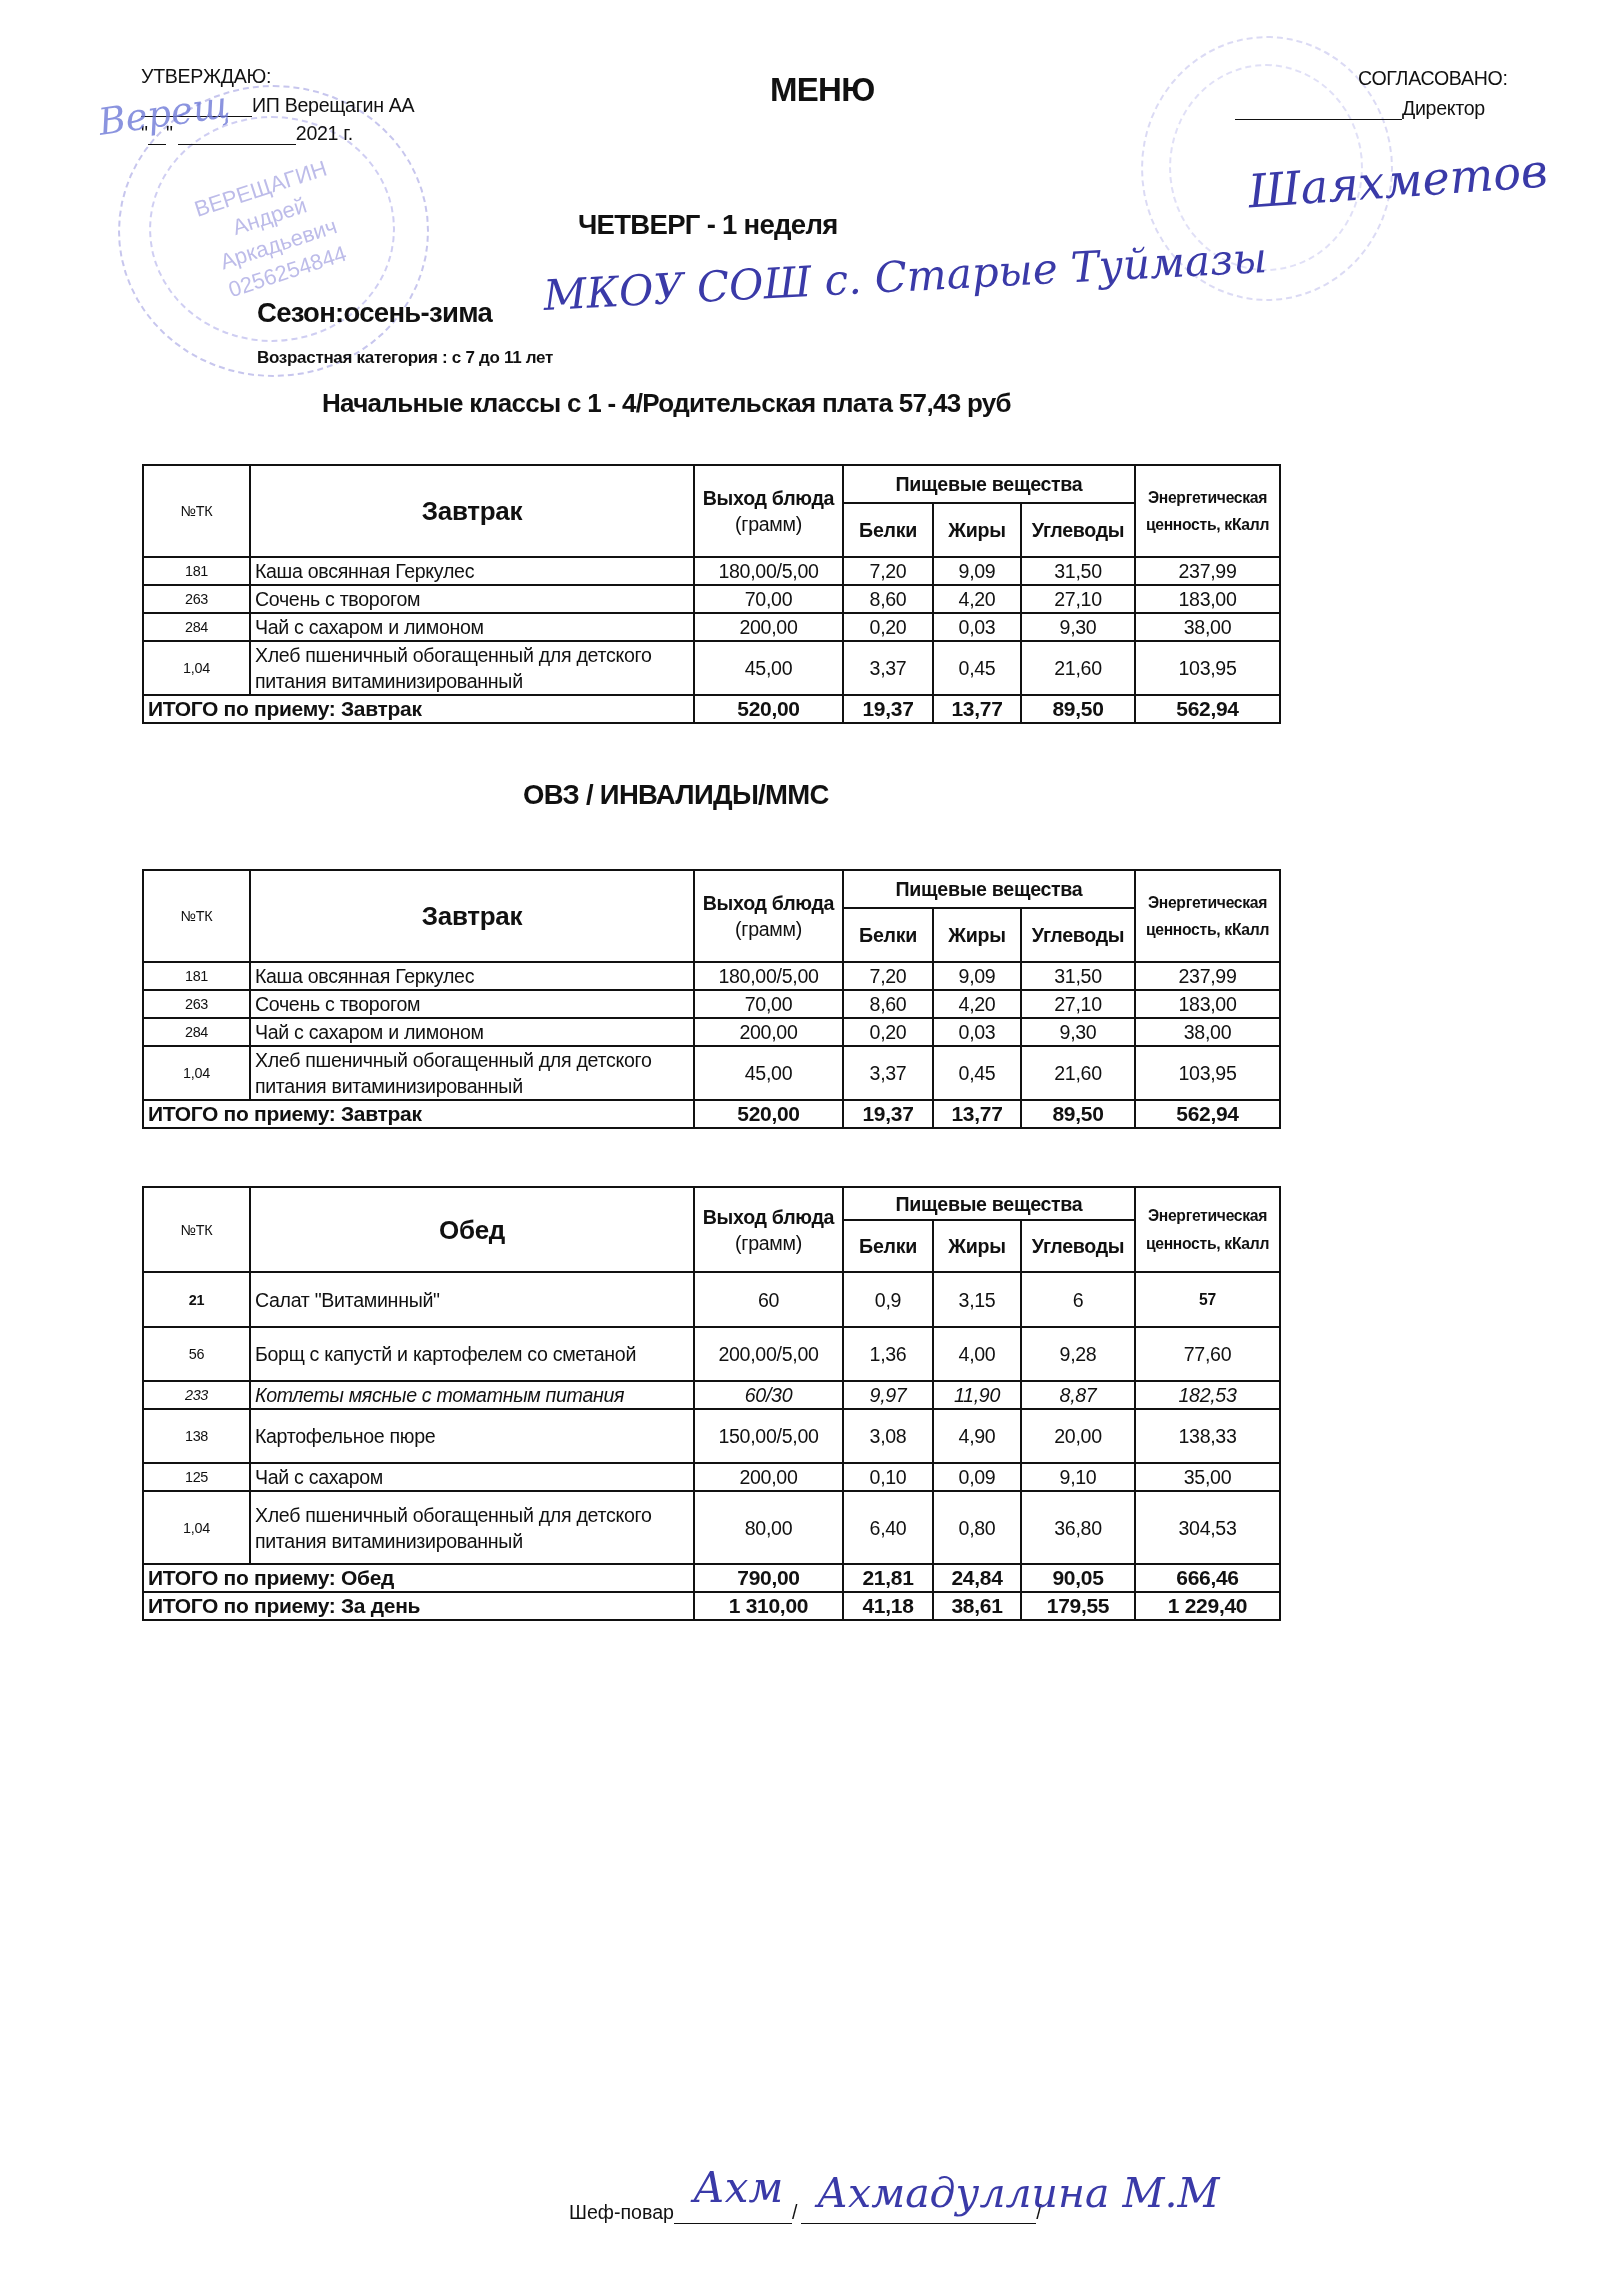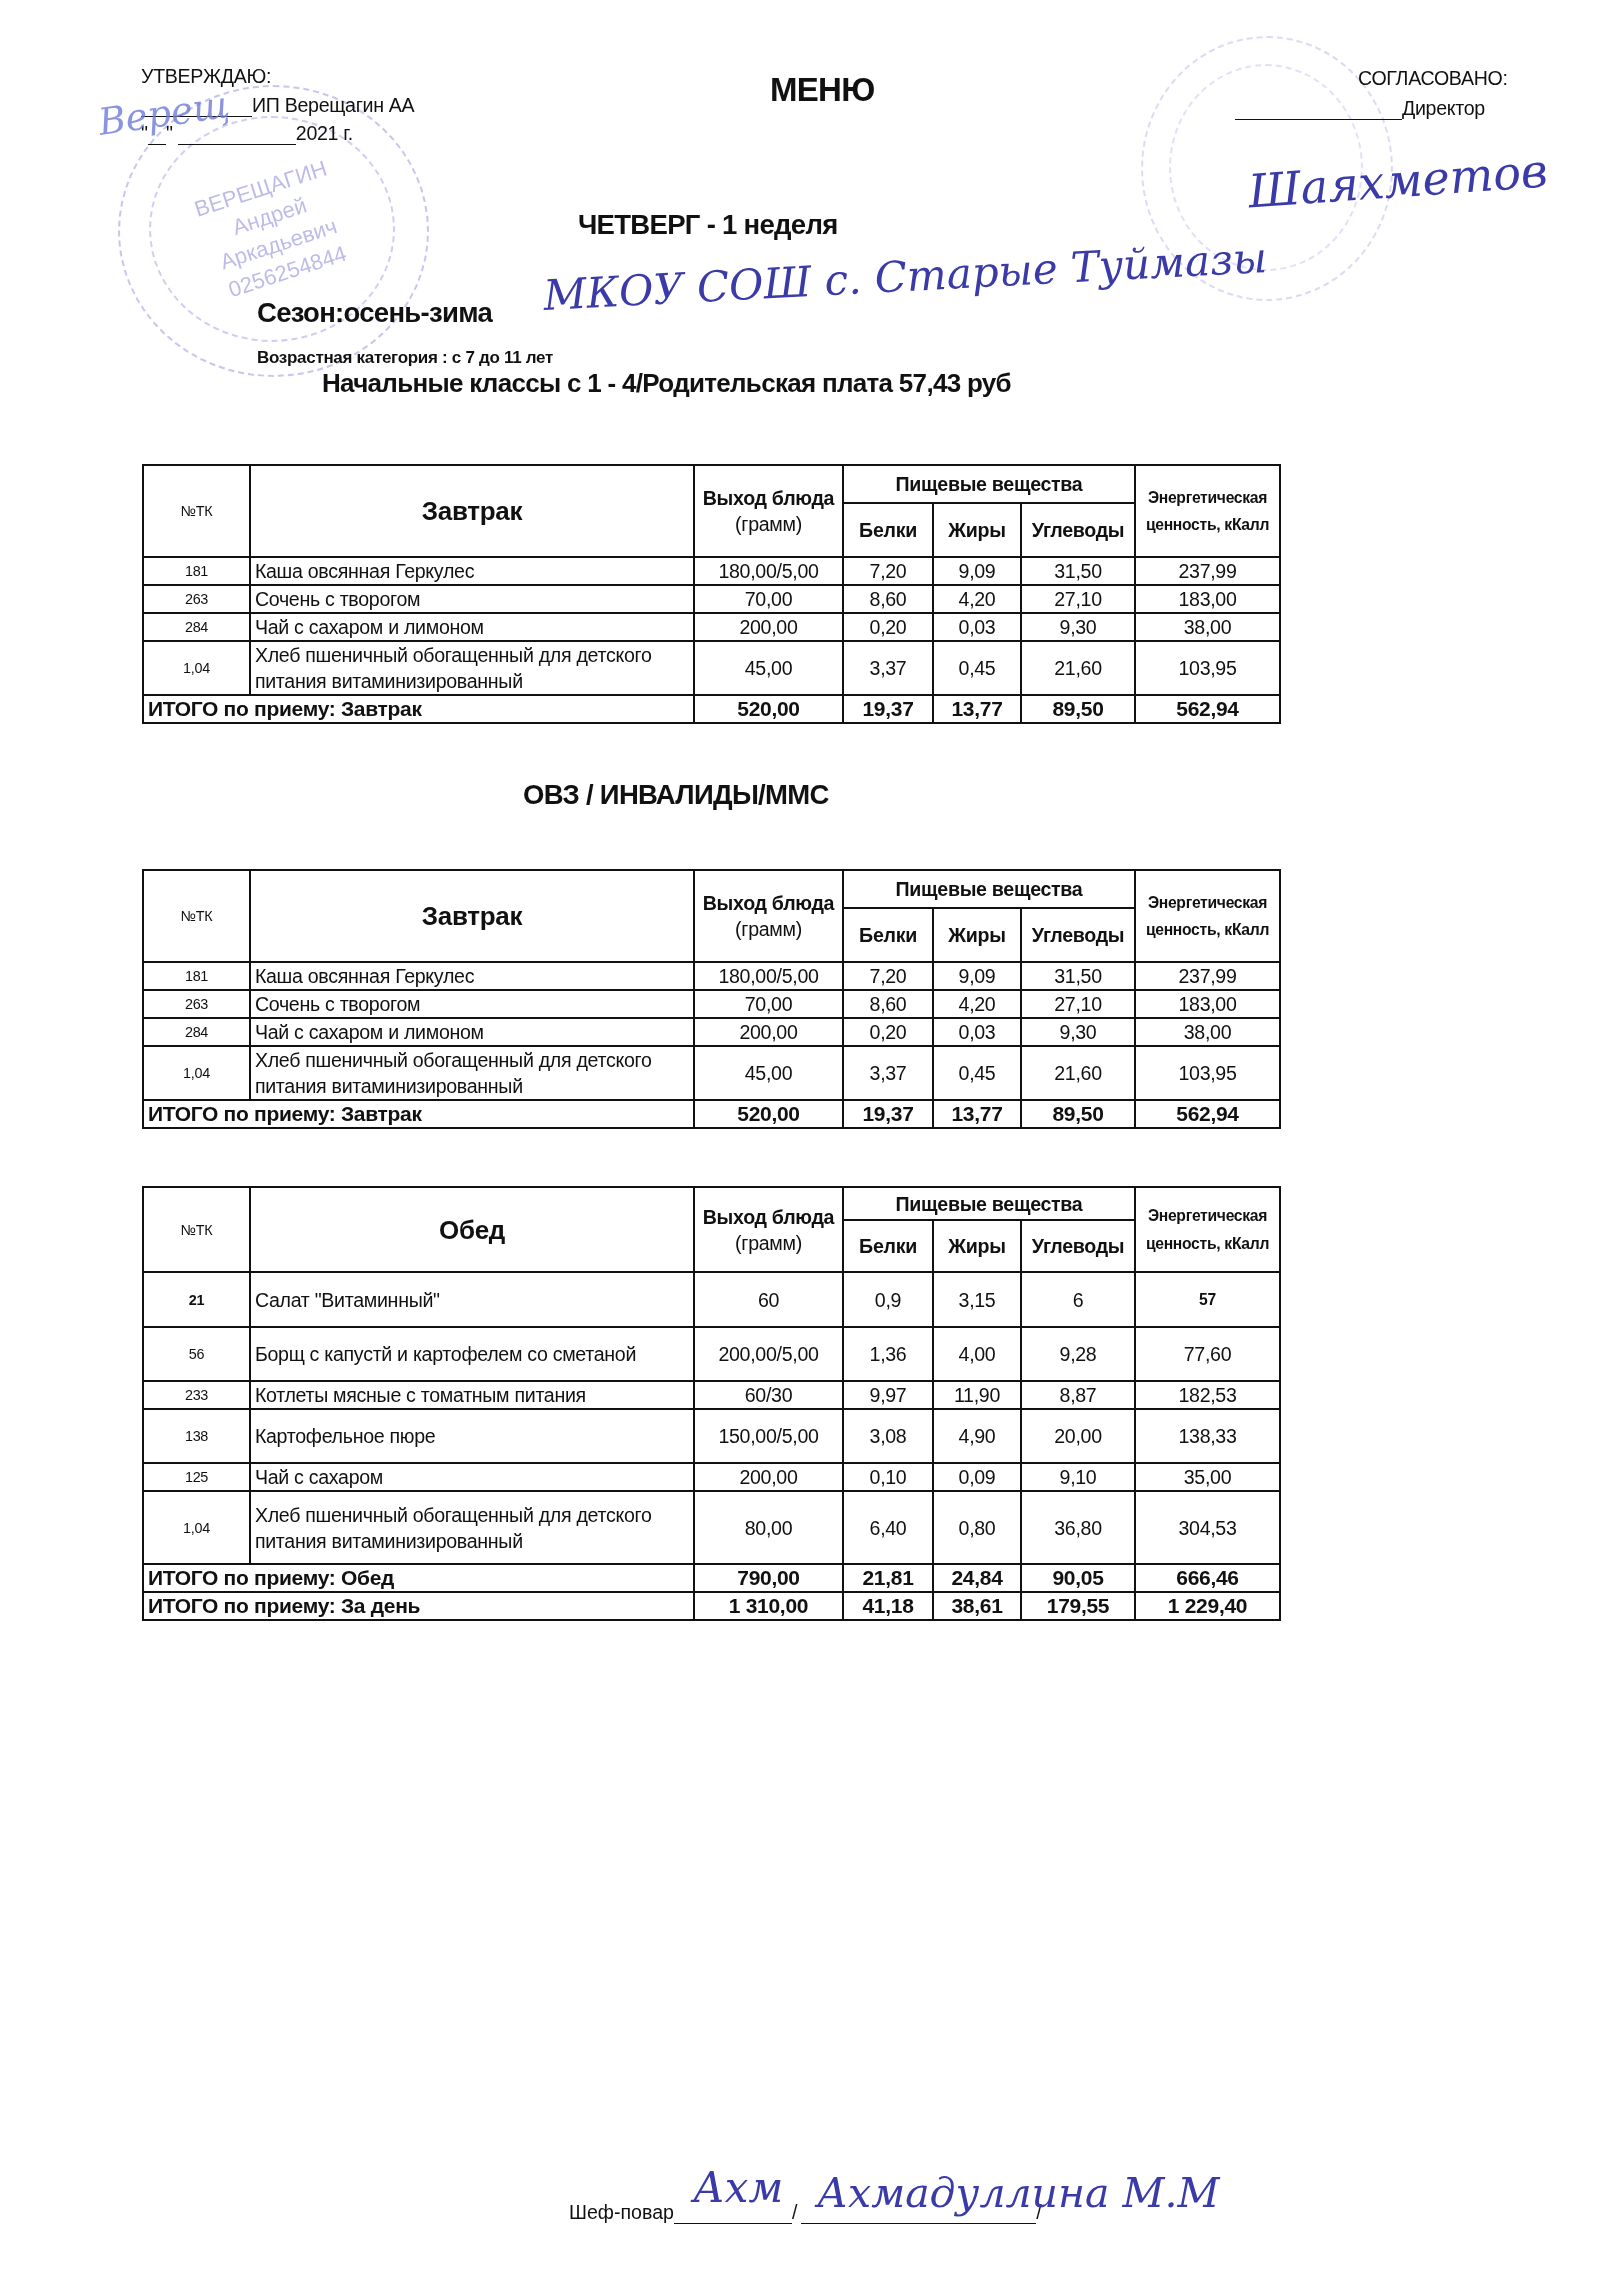--- a/index.html
+++ b/index.html
@@ -5,21 +5,21 @@
   html, body { margin: 0; padding: 0; background: #ffffff; }
   body { width: 1622px; height: 2295px; position: relative; overflow: hidden;
          font-family: "Liberation Sans", "DejaVu Sans", sans-serif; color: #111; }
   .abs { position: absolute; }
   .hdr-small { font-size: 19.6px; letter-spacing: -0.3px; }
   .blank { display: inline-block; border-bottom: 1.3px solid #111; height: 18.3px; vertical-align: bottom; }
   .title-menu { left: 770px; top: 71px; font-size: 33px; font-weight: bold; letter-spacing: -0.7px; }
   .day-title { left: 578px; top: 209px; font-size: 27.5px; font-weight: bold; letter-spacing: -0.7px; }
   .season { left: 257px; top: 297px; font-size: 27.5px; font-weight: bold; letter-spacing: -0.7px; }
   .age { left: 257px; top: 348px; font-size: 17px; font-weight: bold; letter-spacing: -0.3px; }
-  .classes { left: 322px; top: 368px; font-size: 26px; font-weight: bold; letter-spacing: -0.7px; }
+  .classes { left: 322px; top: 388px; font-size: 26px; font-weight: bold; letter-spacing: -0.7px; }
   .section-title { left: 523px; top: 779px; font-size: 27.5px; font-weight: bold; letter-spacing: -0.7px; }
 
   
   .hand { color: #3a3aa8; font-family: "DejaVu Serif", serif; font-style: italic; }
   .stamp { border: 2.6px dashed #9a98e0; border-radius: 50%; opacity: .55; }
   .stamp-inner { border: 2px dashed #a9a7e8; border-radius: 50%; }
 
   table.menu { position: absolute; border-collapse: collapse; table-layout: fixed; }
   table.menu td { border: 2.6px solid #111; padding: 0 3.9px; font-size: 19.6px; line-height: 26px; letter-spacing: -0.3px; }
   table.menu td.c { text-align: center; }
@@ -291,21 +291,21 @@
         <td class="small">56</td>
         <td class="l name">
           <div>Борщ с капустй и картофелем со сметаной</div>
         </td>
         <td class="c">200,00/5,00</td>
         <td class="c">1,36</td>
         <td class="c">4,00</td>
         <td class="c">9,28</td>
         <td class="c">77,60</td>
       </tr>
-      <tr style="height: 14px;">
+      <tr style="height: 14px; font-style: italic;">
         <td class="small">233</td>
         <td class="l name">
           <div>Котлеты мясные с томатным питания</div>
         </td>
         <td class="c">60/30</td>
         <td class="c">9,97</td>
         <td class="c">11,90</td>
         <td class="c">8,87</td>
         <td class="c">182,53</td>
       </tr>

